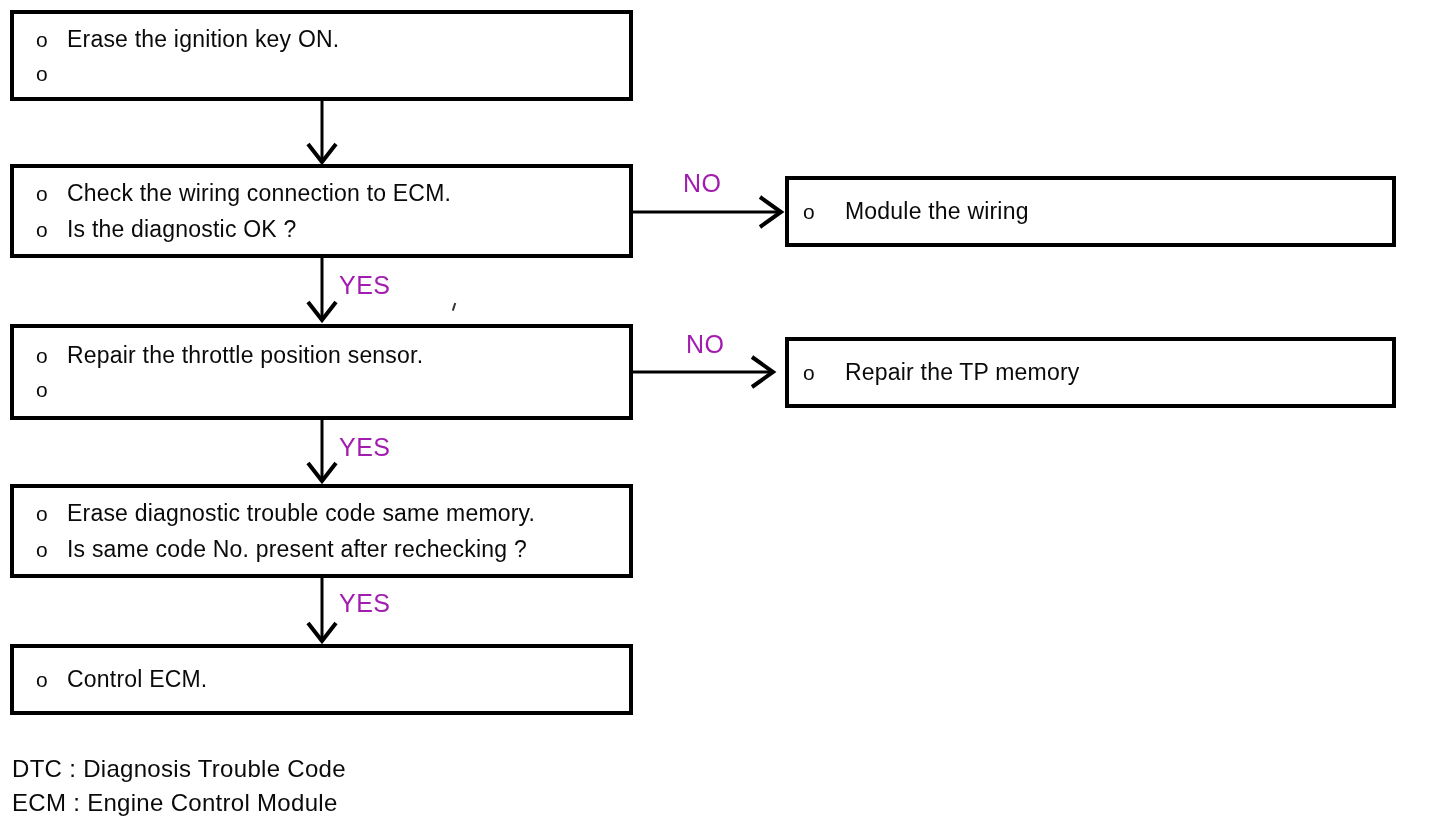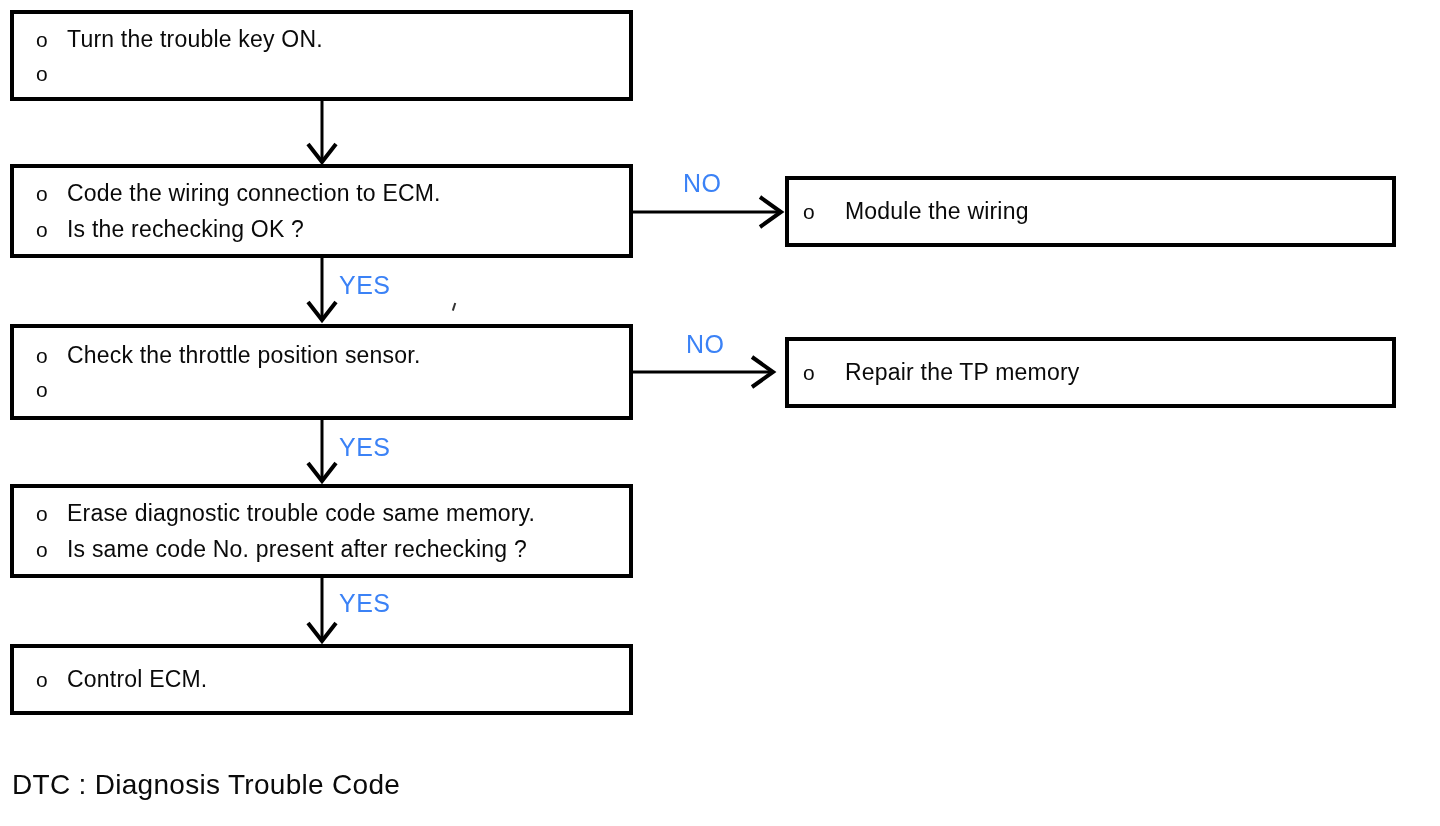--- a/index.html
+++ b/index.html
@@ -38,33 +38,33 @@
   .box-step-3 { top: 324px; height: 96px; }
   .box-step-4 { top: 484px; height: 94px; }
   .box-step-5 { top: 644px; height: 71px; }
   .box-action-1 { top: 176px; height: 71px; }
   .box-action-2 { top: 337px; height: 71px; }
 
   .edge-label {
     position: absolute;
     font-size: 25px;
     letter-spacing: 0.5px;
-    color: #3b82f6;
+    color: #a21caf;
     white-space: nowrap;
   }
   .lbl-yes-1 { left: 339px; top: 271px; }
   .lbl-yes-2 { left: 339px; top: 433px; }
   .lbl-yes-3 { left: 339px; top: 589px; }
   .lbl-no-1  { left: 683px; top: 169px; }
   .lbl-no-2  { left: 686px; top: 330px; }
 
   .legend {
     position: absolute;
-    left: 12px; top: 768px;
-    font-size: 28px;
+    left: 12px; top: 752px;
+    font-size: 24px;
     line-height: 34px;
     letter-spacing: 0.3px;
   }
 
   svg.arrows {
     position: absolute; inset: 0;
     width: 1440px; height: 826px;
     pointer-events: none;
   }
   svg.arrows * { stroke: #000; fill: none; }
@@ -110,42 +110,42 @@
 
     <g stroke-width="3">
       <line x1="633" y1="372" x2="770" y2="372"></line>
       <polyline points="752,357 773,372 752,387" stroke-width="4"></polyline>
     </g>
   </svg>
 
   <div class="flowbox left-col box-step-1">
     <div class="line">
       <span class="bullet">o</span>
-      <span>Turn the trouble key ON.</span>
+      <span>Erase the ignition key ON.</span>
     </div>
     <div class="line">
       <span class="bullet">o</span>
     </div>
   </div>
 
   <div class="flowbox left-col box-step-2">
     <div class="line">
       <span class="bullet">o</span>
-      <span>Code the wiring connection to ECM.</span>
+      <span>Check the wiring connection to ECM.</span>
     </div>
     <div class="line">
       <span class="bullet">o</span>
-      <span>Is the rechecking OK ?</span>
+      <span>Is the diagnostic OK ?</span>
     </div>
   </div>
 
   <div class="flowbox left-col box-step-3">
     <div class="line">
       <span class="bullet">o</span>
-      <span>Check the throttle position sensor.</span>
+      <span>Repair the throttle position sensor.</span>
     </div>
     <div class="line">
       <span class="bullet">o</span>
     </div>
   </div>
 
   <div class="flowbox left-col box-step-4">
     <div class="line">
       <span class="bullet">o</span>
       <span>Erase diagnostic trouble code same memory.</span>
@@ -178,17 +178,18 @@
   </div>
 
   <div class="edge-label lbl-no-1">NO</div>
   <div class="edge-label lbl-no-2">NO</div>
   <div class="edge-label lbl-yes-1">YES</div>
   <div class="edge-label lbl-yes-2">YES</div>
   <div class="edge-label lbl-yes-3">YES</div>
 
   <div class="legend">
     <div>DTC : Diagnosis Trouble Code</div>
+    <div>ECM : Engine Control Module</div>
   </div>
 
   <div class="speck"></div>
 
 </div>
 
 </body></html>

